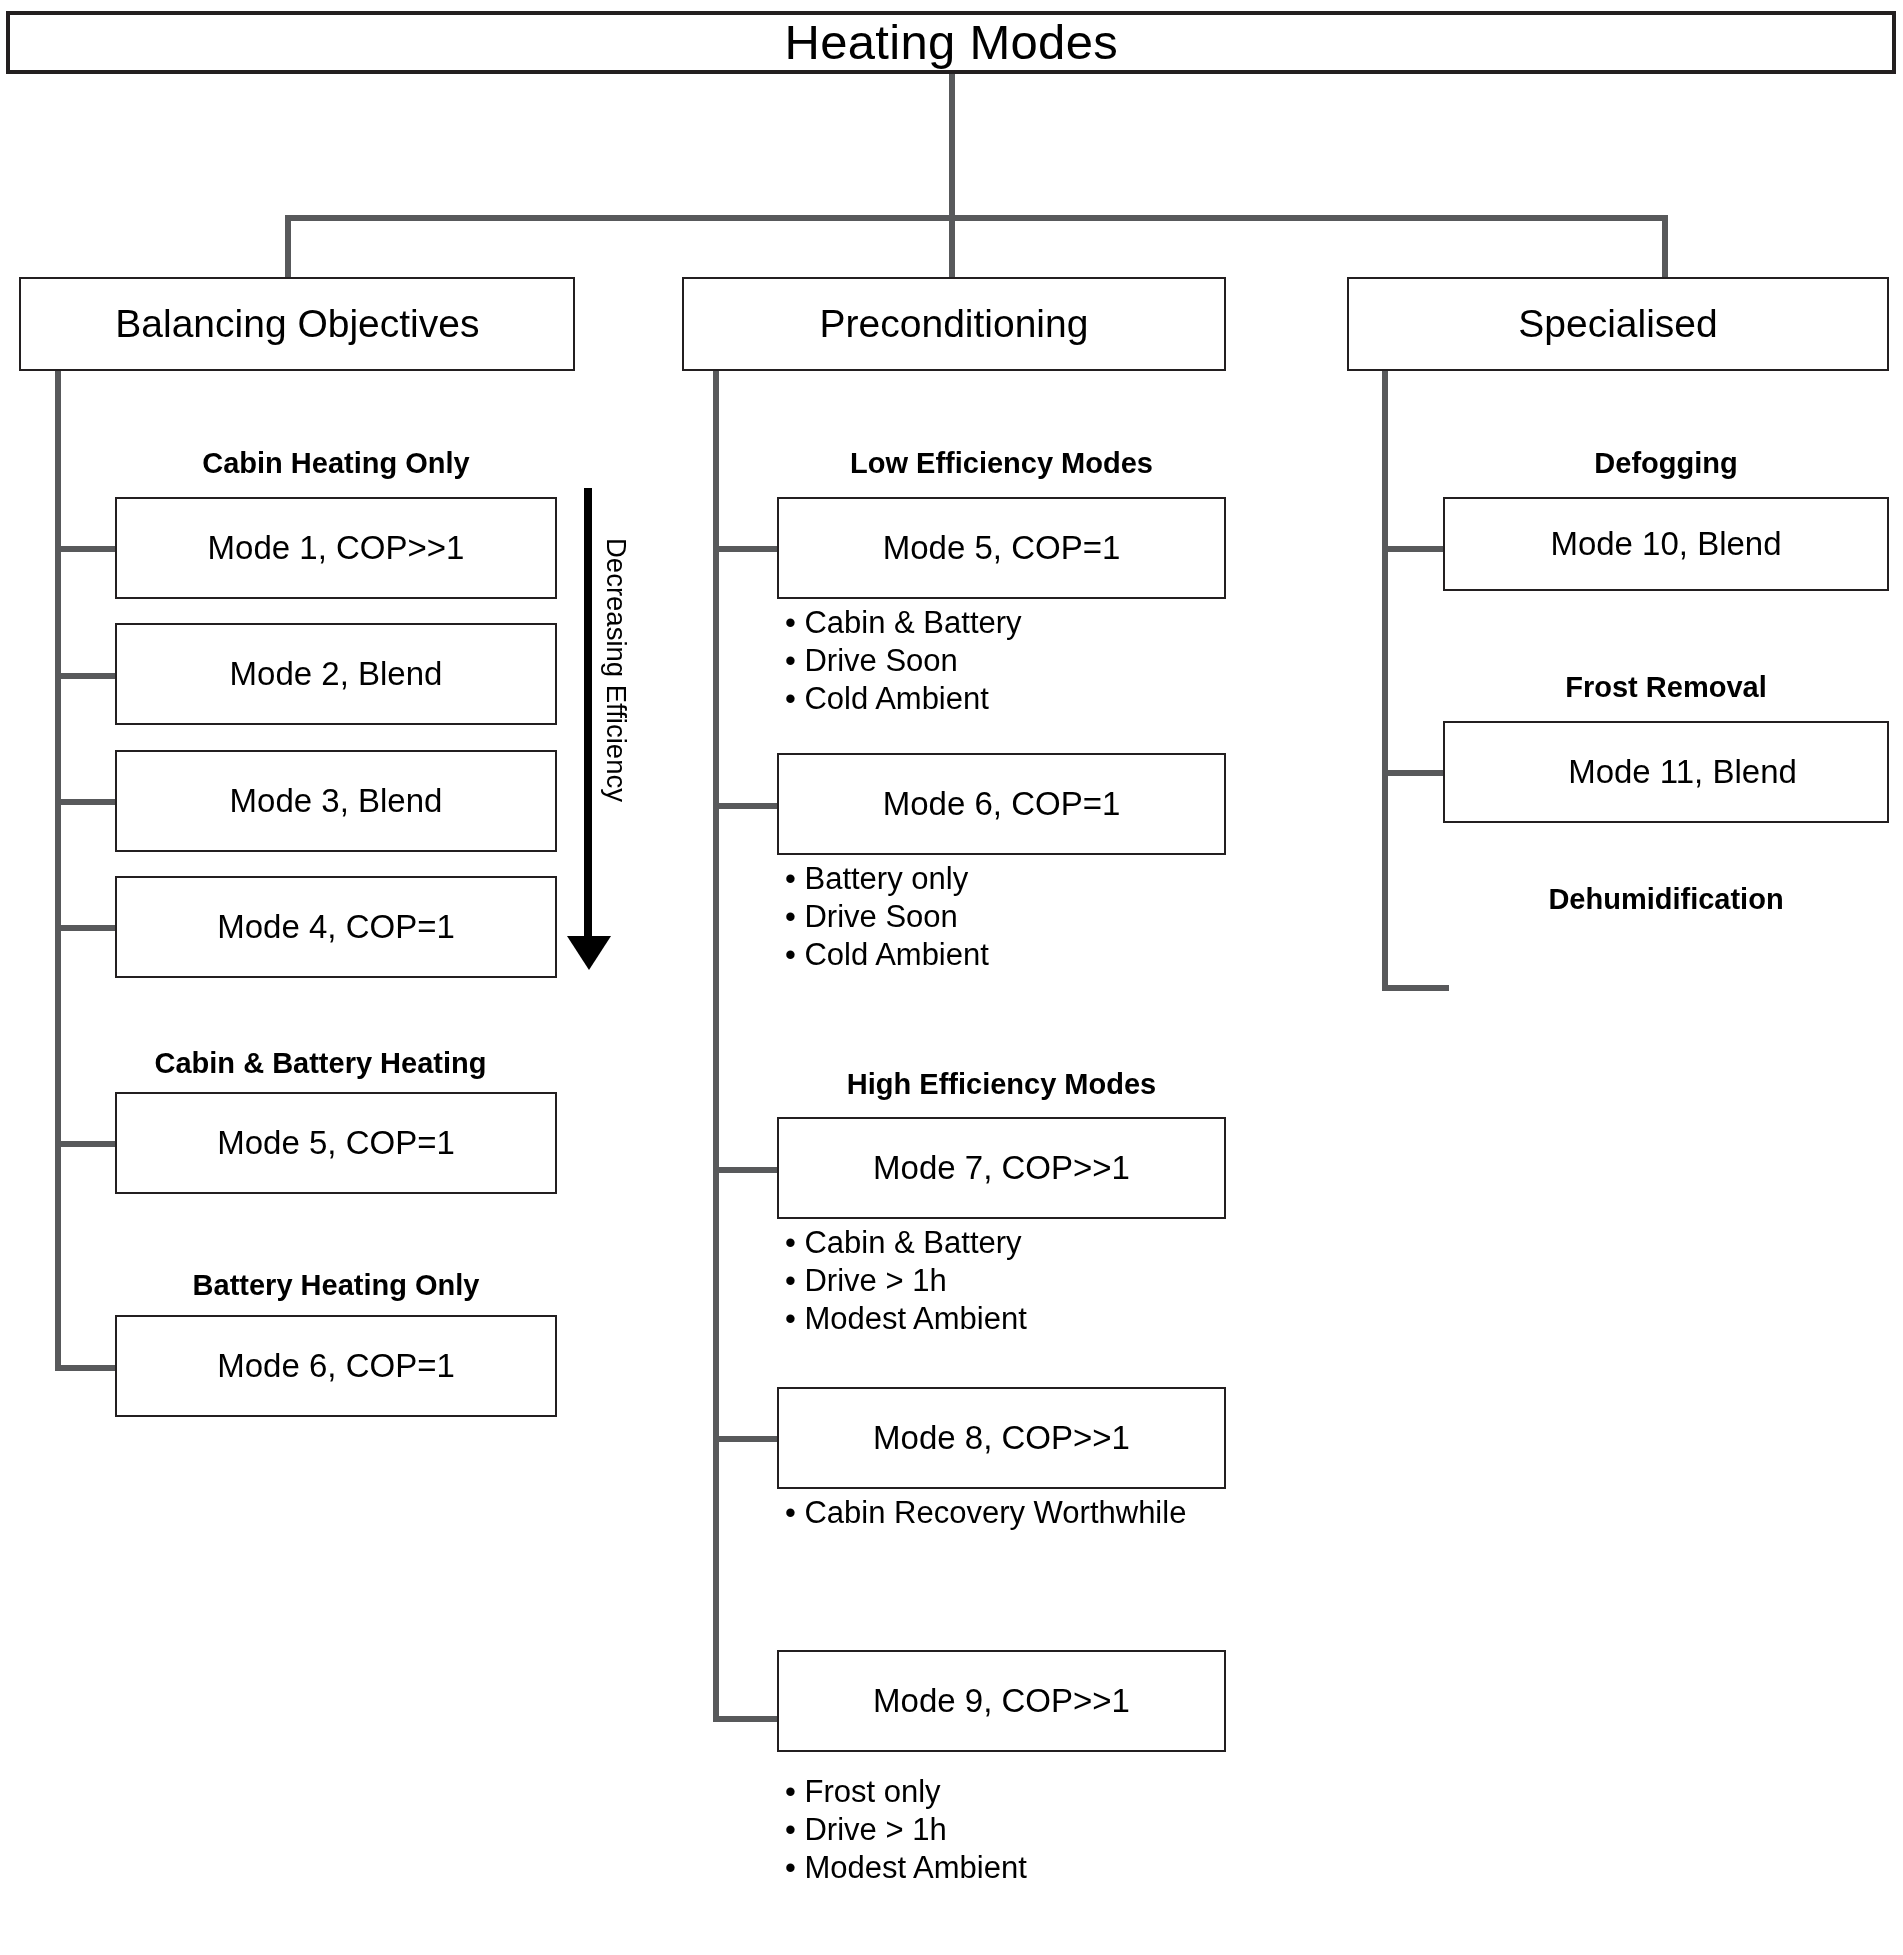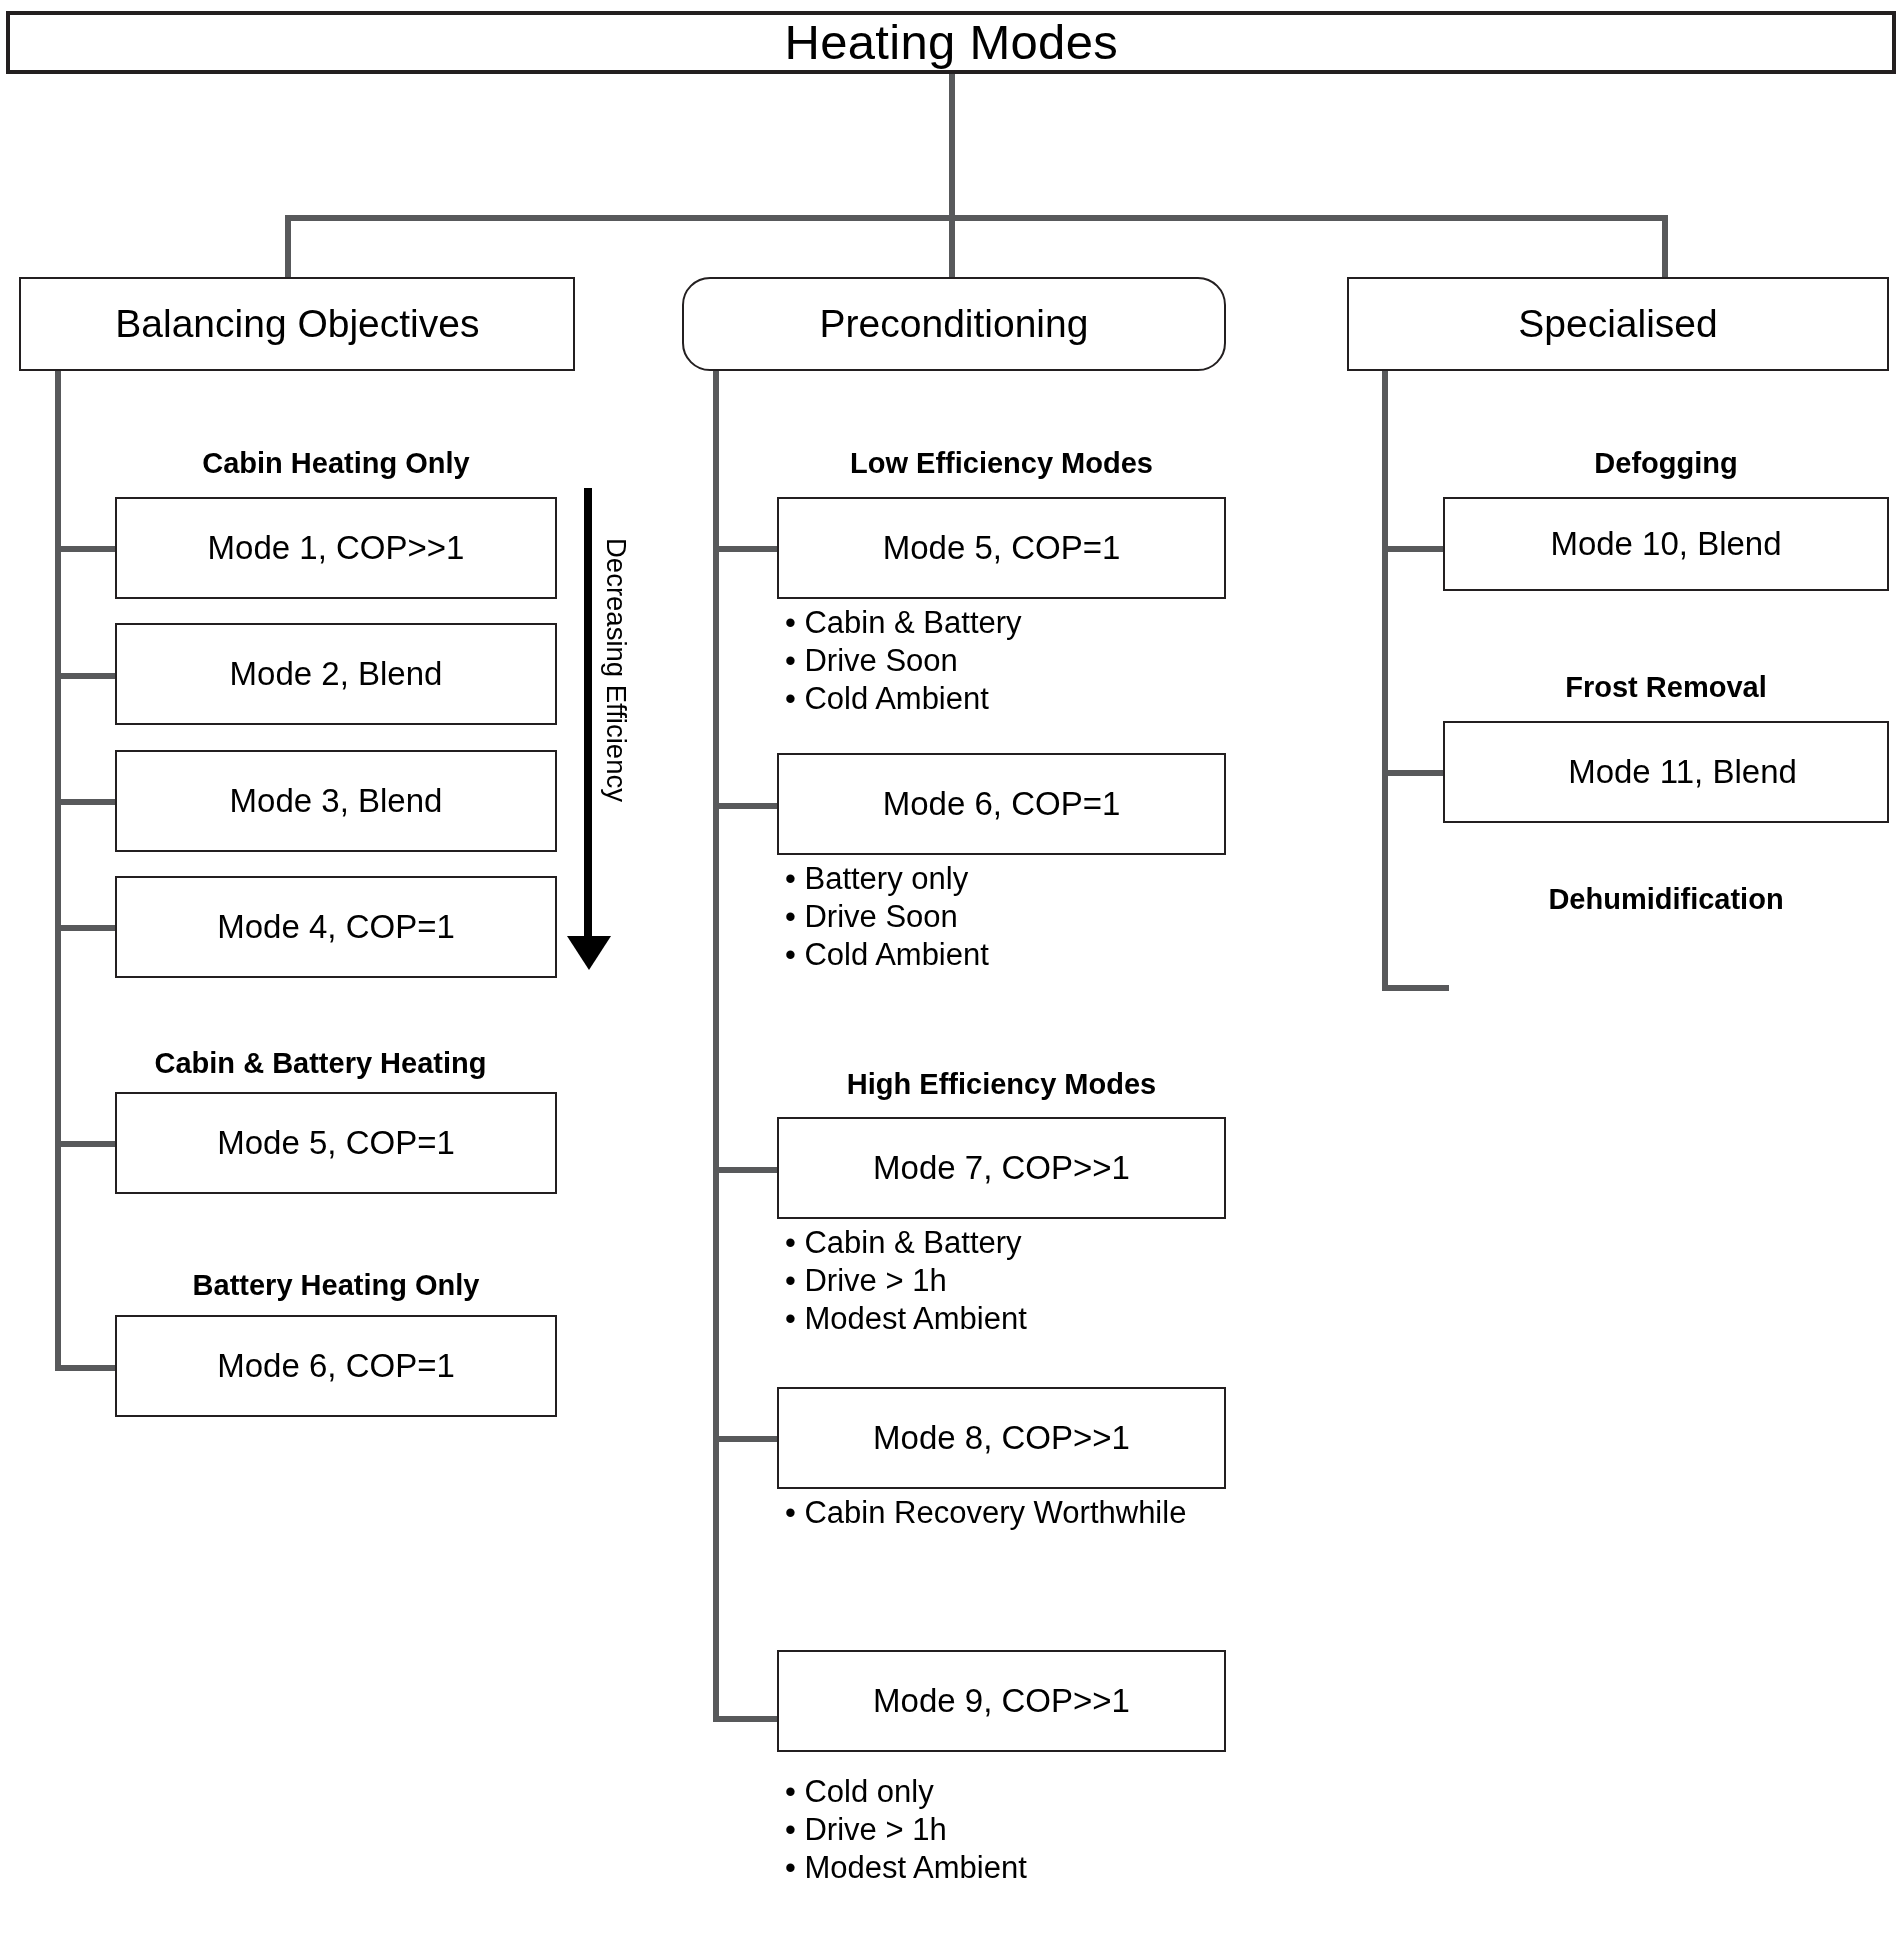--- a/index.html
+++ b/index.html
@@ -39,21 +39,21 @@
 
   <div class="connector hline" style="left:285px;top:215px;width:1383px;"></div>
 
   <div class="connector vline" style="left:285px;top:215px;height:65px;"></div>
   <div class="connector vline" style="left:949px;top:215px;height:65px;"></div>
   <div class="connector vline" style="left:1662px;top:215px;height:65px;"></div>
 
   <div class="box l2" style="left:19.4px;top:277px;width:556px;height:94px;">
     <span class="txt">Balancing Objectives</span>
   </div>
-  <div class="box l2" style="left:682px;top:277px;width:544px;height:94px;border-radius:28px;">
+  <div class="box l2" style="left:682px;top:277px;width:544px;height:94px;">
     <span class="txt">Preconditioning</span>
   </div>
   <div class="box l2" style="left:1347px;top:277px;width:542px;height:94px;">
     <span class="txt">Specialised</span>
   </div>
 
   <div class="connector vline" style="left:55px;top:371px;height:997px;"></div>
 
   <div class="grouphdr" style="left:115px;top:449px;width:442px;">Cabin Heating Only</div>
 
@@ -135,21 +135,21 @@
   </div>
   <div class="bullets" style="left:785px;top:1494px;">
     <div class="wrap"><span>•&nbsp;</span><span>Cabin Recovery Worthwhile</span></div>
   </div>
 
   <div class="connector hline" style="left:713px;top:1716px;width:69px;"></div>
   <div class="box modebox" style="left:777px;top:1650px;width:449px;height:102px;">
     <span class="txt">Mode 9, COP&gt;&gt;1</span>
   </div>
   <div class="bullets" style="left:785px;top:1773px;">
-    <div><span>•&nbsp;</span><span>Cold only</span></div>
+    <div><span>•&nbsp;</span><span>Frost only</span></div>
     <div><span>•&nbsp;</span><span>Drive &gt; 1h</span></div>
     <div><span>•&nbsp;</span><span>Modest Ambient</span></div>
   </div>
 
   <div class="connector vline" style="left:1382px;top:371px;height:619px;"></div>
 
   <div class="grouphdr" style="left:1443px;top:449px;width:446px;">Defogging</div>
   <div class="connector hline" style="left:1382px;top:546px;width:67px;"></div>
   <div class="box modebox" style="left:1443px;top:497px;width:446px;height:94px;">
     <span class="txt">Mode 10, Blend</span>

